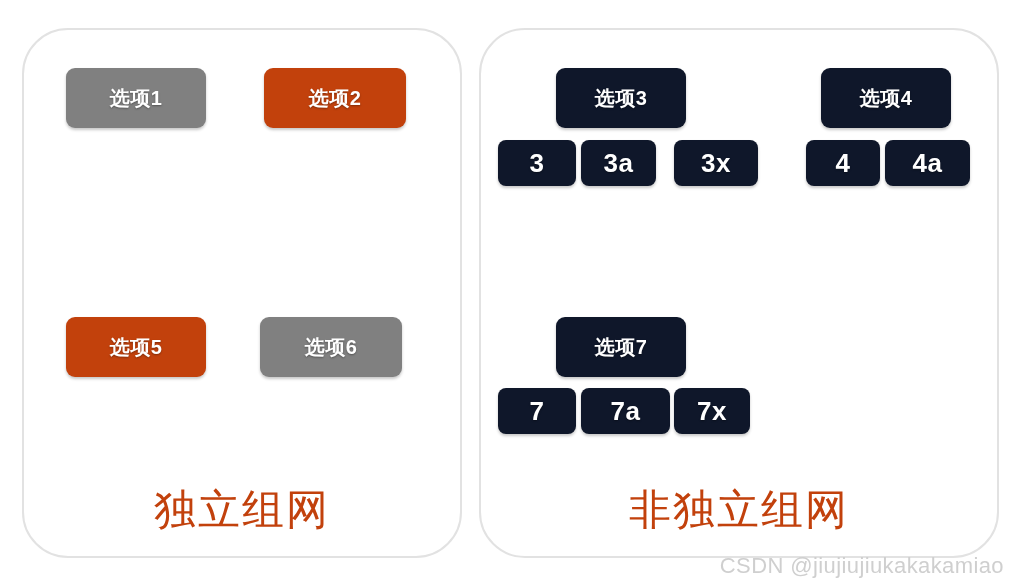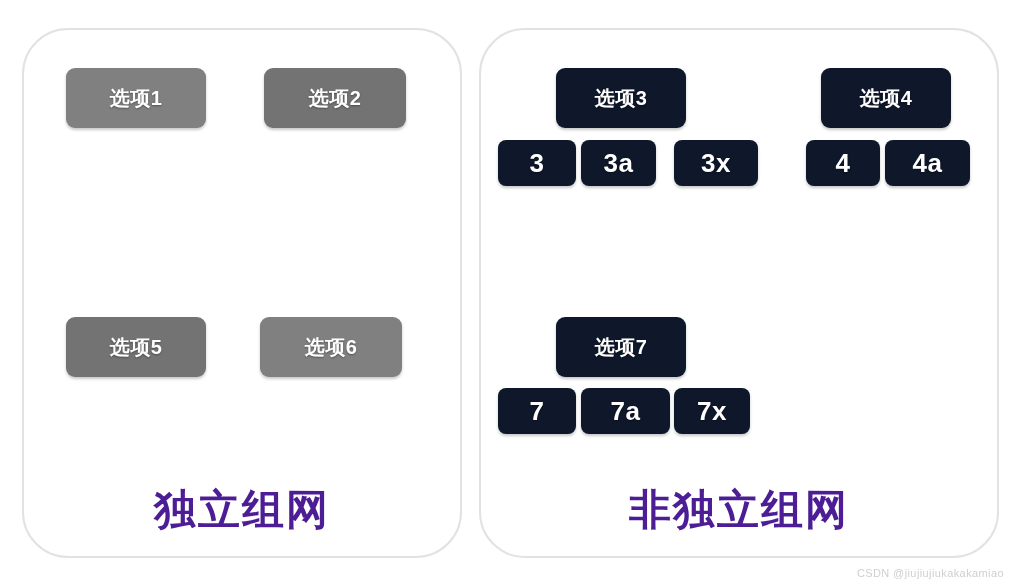--- a/index.html
+++ b/index.html
@@ -51,21 +51,21 @@
     box-sizing: border-box;
     color: #ffffff;
     font-weight: bold;
     text-shadow: 0 1px 2px rgba(0,0,0,0.35);
     border-radius: 9px;
     box-shadow: 0 2px 3px rgba(0,0,0,0.22);
     letter-spacing: 0.5px;
     white-space: nowrap;
   }
   .chip.gray  { background: #808080; }
-  .chip.red   { background: #737373; }
+  .chip.red   { background: #c2410c; }
   .chip.blue  { background: #0f172a; }
 
   .chip.main {
     font-size: 20px;
     height: 60px;
   }
   .chip.sub {
     font-size: 26px;
     height: 46px;
     border-radius: 8px;
@@ -90,23 +90,23 @@
   #chip-option7 { left: 556px; top: 317px; width: 130px; }
   #chip-7       { left: 498px; top: 388px; width: 78px; }
   #chip-7a      { left: 581px; top: 388px; width: 89px; }
   #chip-7x      { left: 674px; top: 388px; width: 76px; }
 
   #chip-option8 { left: 820px; top: 317px; width: 130px; }
 
   
   .caption {
     position: absolute;
-    color: #4c1d95;
+    color: #c2410c;
     font-size: 42px;
-    font-weight: bold;
+    font-weight: normal;
     letter-spacing: 2px;
     text-align: center;
     white-space: nowrap;
   }
   #caption-standalone {
     left: 22px;
     top: 482px;
     width: 440px;
   }
   #caption-nonstandalone {
@@ -114,21 +114,21 @@
     top: 482px;
     width: 520px;
   }
 
   
   #watermark {
     position: absolute;
     right: 14px;
     bottom: 8px;
     color: #cfcfcf;
-    font-size: 11px;
+    font-size: 22px;
     letter-spacing: 0.4px;
     white-space: nowrap;
   }
 </style>
 </head>
 <body>
 
 <div class="stage">
 
   <div class="card" id="card-standalone"></div>

